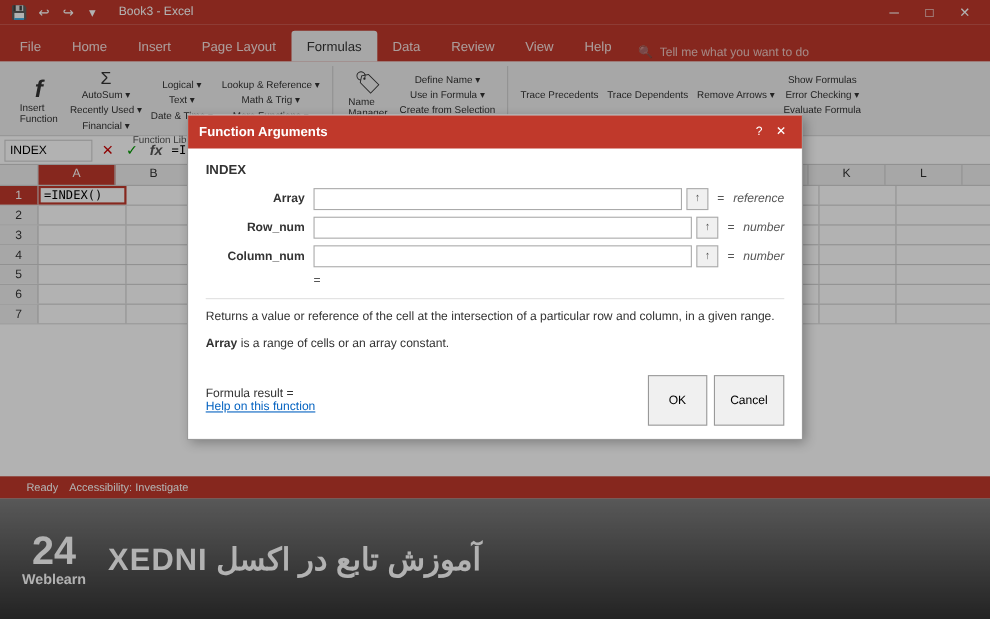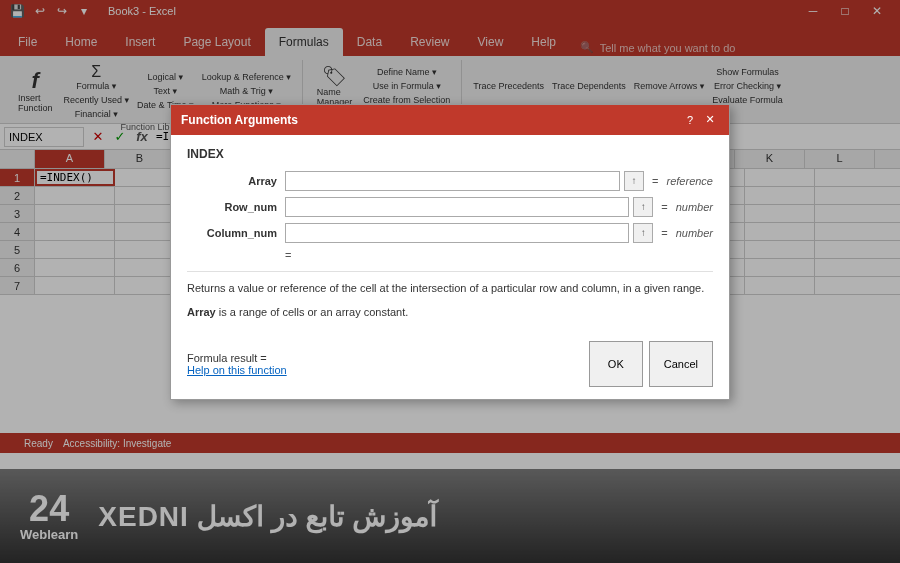--- a/index.html
+++ b/index.html
@@ -63,21 +63,21 @@
     .dialog-arg-desc { font-size: 11px; color: #333; line-height: 1.5; }
     .dialog-arg-desc strong { font-weight: bold; }
     .dialog-footer { padding: 8px 16px 12px; display: flex; align-items: center; justify-content: space-between; }
     .formula-result-label { font-size: 11px; color: #333; }
     .dialog-footer-btns { display: flex; gap: 6px; }
     .dialog-ok-btn { background: #f0f0f0; border: 1px solid #999; padding: 16px 18px; font-size: 11px; cursor: pointer; }
     .dialog-cancel-btn { background: #f0f0f0; border: 1px solid #999; padding: 3px 14px; font-size: 11px; cursor: pointer; }
     .help-link { color: #0563c1; text-decoration: underline; font-size: 11px; cursor: pointer; }
 
     
-    .watermark { position: absolute; bottom: 0; left: 0; right: 0; height: 94px; background: linear-gradient(to bottom, rgba(0,0,0,0.5), rgba(0,0,0,0.8)); display: flex; align-items: center; padding: 10px 20px; gap: 20px; z-index: 50; }
+    .watermark { position: absolute; bottom: 0; left: 0; right: 0; height: 110px; background: linear-gradient(to bottom, rgba(0,0,0,0.5), rgba(0,0,0,0.8)); display: flex; align-items: center; padding: 10px 20px; gap: 20px; z-index: 50; }
     .watermark-logo { display: flex; flex-direction: column; align-items: center; }
     .logo-24 { font-size: 36px; font-weight: 900; color: #fff; line-height: 1; }
     .logo-weblearn { font-size: 13px; color: #fff; font-weight: 600; }
     .watermark-text { color: #fff; font-size: 28px; font-weight: 900; font-family: 'Segoe UI', Arial, sans-serif; letter-spacing: 1px; direction: rtl; unicode-bidi: bidi-override; }
     .status-bar { background: #c0392b; height: 20px; display: flex; align-items: center; padding: 0 24px; color: #fff; font-size: 10px; gap: 10px; position: absolute; bottom: 110px; left: 0; right: 0; z-index: 55; }
     .ribbon-big-btn { display: flex; flex-direction: column; align-items: center; justify-content: center; padding: 2px 6px; cursor: pointer; border-radius: 2px; min-width: 42px; font-size: 9px; color: #333; }
     .ribbon-big-btn .icon { font-size: 24px; line-height: 1.1; }
     .ribbon-big-btn .label { font-size: 9px; white-space: nowrap; }
   </style>
 </head>
@@ -120,21 +120,21 @@
 
   <div class="ribbon-group">
     <div class="ribbon-group-items">
       <div class="ribbon-big-btn">
         <span class="icon" style="font-size:22px;font-style:italic;font-weight:bold;">f</span>
         <span class="label" style="font-size:9px;">Insert<br>Function</span>
       </div>
       <div style="display:flex;flex-direction:column;gap:2px;">
         <div class="ribbon-btn-sm">
           <span style="font-size:16px;">Σ</span>
-          <span>Formula ▾</span>
+          <span>AutoSum ▾</span>
         </div>
         <div class="ribbon-btn-sm">
           <span>Recently Used ▾</span>
         </div>
         <div class="ribbon-btn-sm">
           <span>Financial ▾</span>
         </div>
       </div>
       <div style="display:flex;flex-direction:column;gap:2px;">
         <div class="ribbon-btn-sm">

